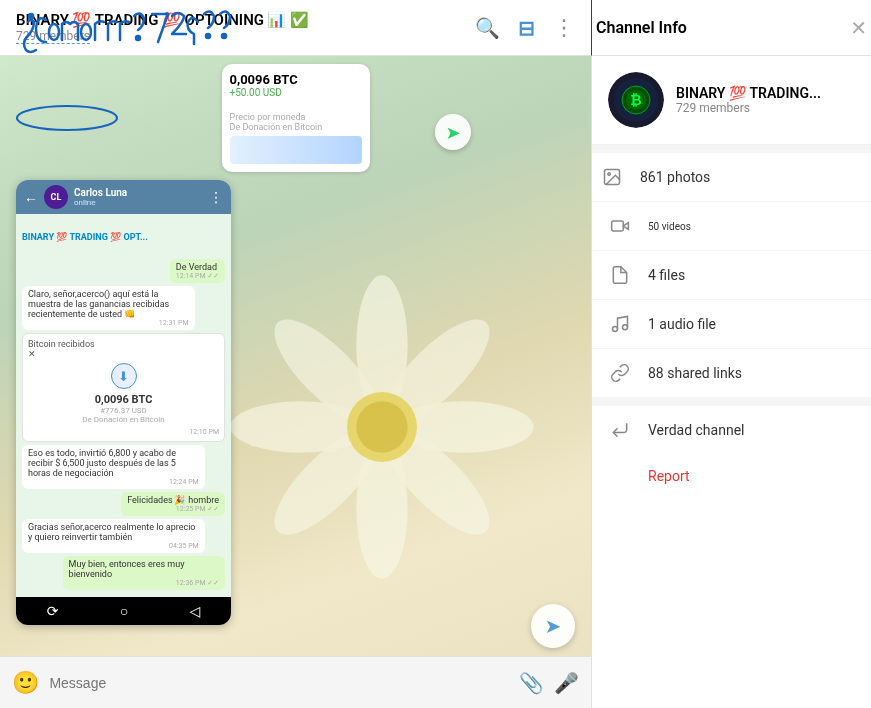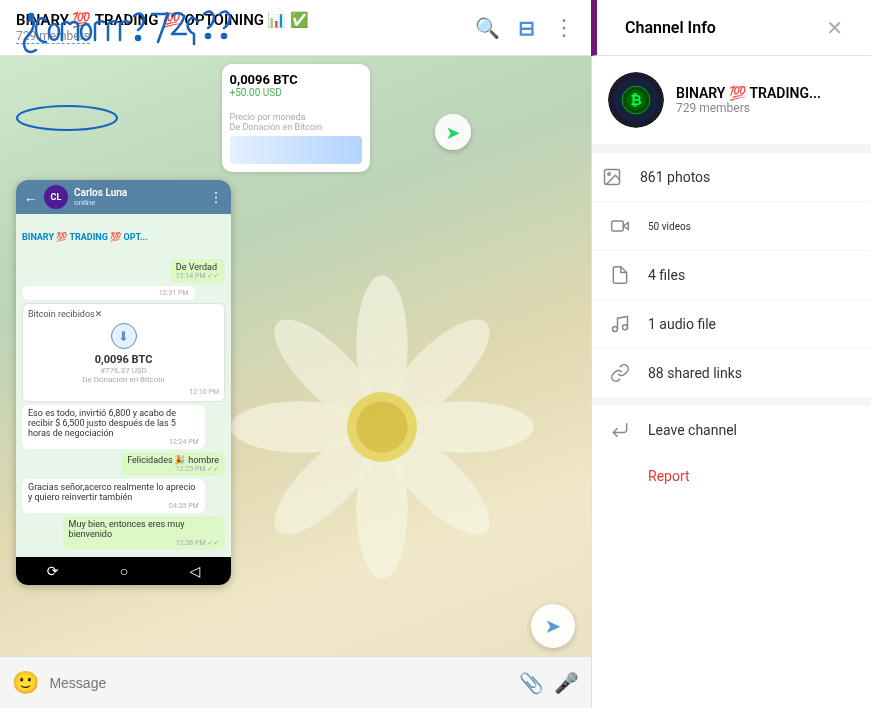--- a/index.html
+++ b/index.html
@@ -73,21 +73,21 @@
         <div style="font-size:15px; font-weight:600; color:#000;">BINARY 💯 TRADING 💯 OPTOINING 📊 ✅</div>
         <div style="font-size:12px; color:#888; border-bottom:1px dashed #5b9bd5; width:fit-content; cursor:pointer;">729 members</div>
       </div>
       <div style="display:flex; align-items:center; gap:18px;">
         <span style="color:#8a8a8a; font-size:20px; cursor:pointer;">🔍</span>
         <span style="color:#4a90d9; font-size:20px; cursor:pointer; font-weight:700;">⊟</span>
         <span style="color:#8a8a8a; font-size:22px; cursor:pointer;">⋮</span>
       </div>
     </div>
 
-    <div style="width:280px; background:#fff; border-left:6px solid #701a75; border-bottom:1px solid #e0e0e0; display:flex; align-items:center; justify-content:space-between; padding:0 28px;">
+    <div style="width:280px; background:#fff; border-left:1px solid #701a75; border-bottom:1px solid #e0e0e0; display:flex; align-items:center; justify-content:space-between; padding:0 4px;">
       <span style="font-size:16px; font-weight:600; color:#000;">Channel Info</span>
       <span style="color:#aaa; font-size:20px; cursor:pointer;">✕</span>
     </div>
   </div>
 
   <div style="display:flex; flex:1; overflow:hidden;">
 
     <div style="flex:1; position:relative; overflow:hidden;">
 
       <div style="position:absolute; top:0; left:0; right:0; bottom:0; overflow:hidden;">
@@ -146,26 +146,27 @@
 
               <div style="display:flex; justify-content:flex-end; margin-bottom:3px;">
                 <div style="background:#dcf8c6; border-radius:6px; padding:3px 6px; max-width:80%; font-size:9px; color:#333;">
                   <div>De Verdad</div>
                   <div style="font-size:7px; color:#aaa; text-align:right;">12:14 PM ✓✓</div>
                 </div>
               </div>
 
               <div style="margin-bottom:3px;">
                 <div style="background:#fff; border-radius:6px; padding:3px 6px; max-width:85%; font-size:9px; color:#333;">
+                  <div>Claro, señor,acerco() aquí está la muestra de las ganancias recibidas recientemente de usted 👊</div>
                   <div style="font-size:7px; color:#aaa; text-align:right;">12:31 PM</div>
                 </div>
               </div>
 
               <div style="background:#fff; border-radius:6px; padding:5px; margin:3px 0; font-size:9px; border:1px solid #e0e0e0;">
-                <div style="display:flex; justify-content:flex-start; font-size:9px; color:#555;">
+                <div style="display:flex; justify-content:flex-end; font-size:9px; color:#555;flex-direction:column;">
                   <span>Bitcoin recibidos</span>
                   <span style="cursor:pointer;">✕</span>
                 </div>
                 <div style="width:26px; height:26px; border-radius:50%; background:#e8f0fe; border:1px solid #4a90d9; display:flex; align-items:center; justify-content:center; margin:4px auto; color:#4a90d9; font-size:13px;">⬇</div>
                 <div style="font-size:11px; font-weight:700; text-align:center; color:#333;">0,0096 BTC</div>
                 <div style="font-size:8px; color:#aaa; text-align:center;">#776.37 USD</div>
                 <div style="font-size:8px; color:#aaa; text-align:center;">De Donación en Bitcoin</div>
                 <div style="text-align:right; margin-top:2px;">
                   <span style="font-size:7px; color:#aaa;">12:10 PM</span>
                 </div>
@@ -297,21 +298,21 @@
 
       <div style="height:8px; background:#f5f5f5;"></div>
 
       <div style="display:flex; align-items:center; padding:14px 16px; gap:16px; cursor:pointer;">
         <div style="color:#888; width:24px; display:flex; align-items:center; justify-content:center;">
           <svg width="20" height="20" viewBox="0 0 24 24" fill="none" stroke="#888" stroke-width="1.8">
             <polyline points="9 10 4 15 9 20"></polyline>
             <path d="M20 4v7a4 4 0 0 1-4 4H4"></path>
           </svg>
         </div>
-        <span style="font-size:14px; color:#333;">Leave channel</span>
+        <span style="font-size:14px; color:#333;">Verdad channel</span>
       </div>
 
       <div style="display:flex; align-items:center; padding:14px 16px; gap:16px; cursor:pointer;">
         <span style="font-size:14px; color:#e53935; padding-left:40px;">Report</span>
       </div>
     </div>
   </div>
 </div>
 
 </body></html>

